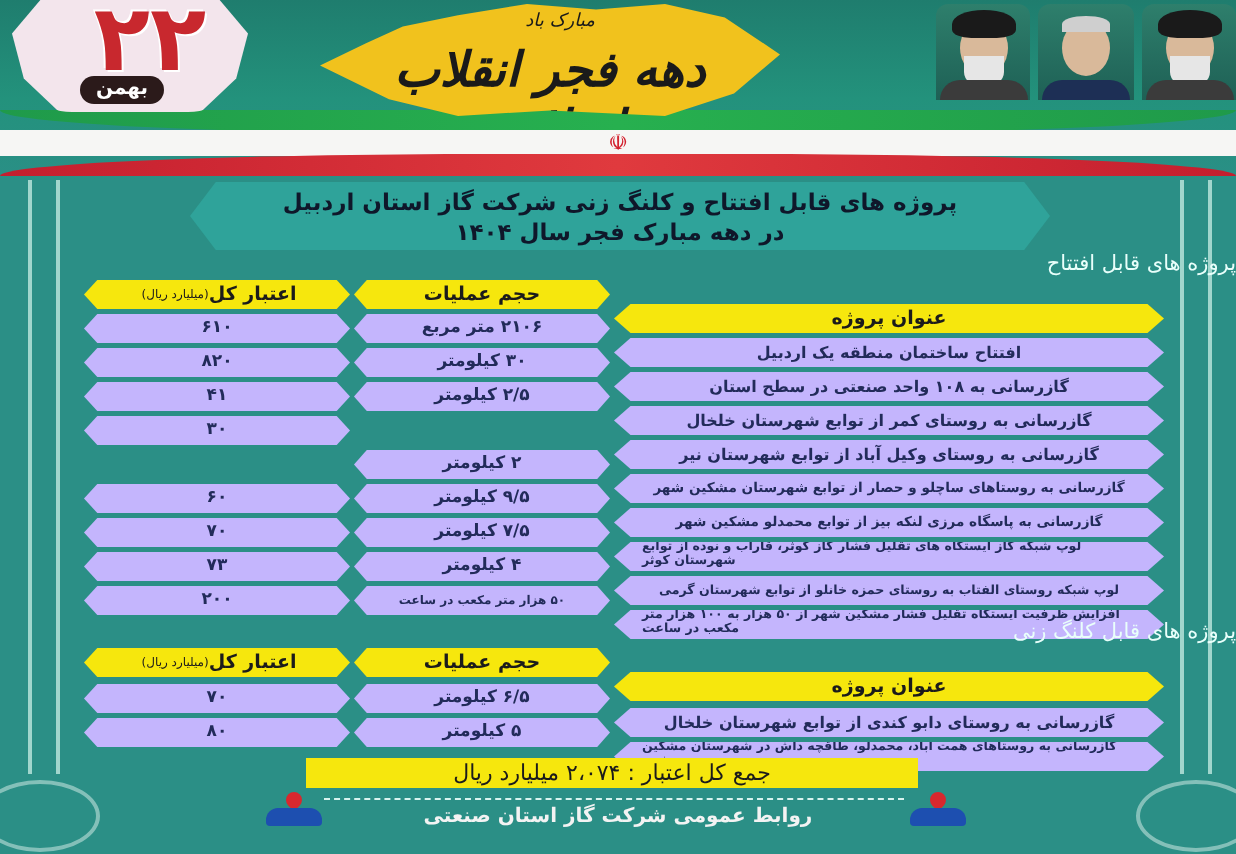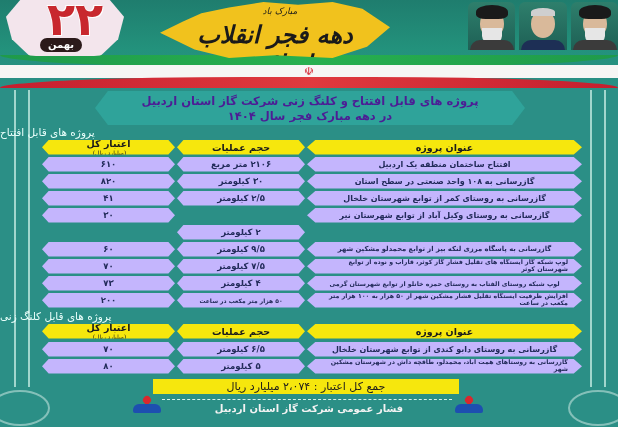--- a/index.html
+++ b/index.html
@@ -59,40 +59,40 @@
   .portrait.suit .hair { position:absolute; left: 12px; top: 6px; width: 24px; height: 8px; border-radius: 50% 50% 0 0; background:#cfcfcf; }
 
   
   .vline { position:absolute; top: 90px; bottom: 40px; width: 2px; background: #bfe7df; opacity: .8; }
 
   
   .title-box {
     position:absolute; left: 95px; top: 91px; width: 430px; height: 34px;
     background: #2fa39a;
     clip-path: polygon(3% 0,97% 0,100% 50%,97% 100%,3% 100%,0 50%);
-    text-align:center; color: #4c1d95; font-weight: bold;
+    text-align:center; color: #0f172a; font-weight: bold;
   }
   .title-box .l1 { font-size: 11.5px; line-height: 16px; margin-top: 2px; }
   .title-box .l2 { font-size: 11.5px; line-height: 15px; }
   .section-label {
-    position:absolute; left: 0; width: 618px; text-align:left;
+    position:absolute; left: 0; width: 618px; text-align:right;
     color: #e9fffb; font-size: 10.5px; letter-spacing: 1px; line-height: 12px;
   }
 
   
   .row { position:absolute; left: 42px; width: 540px; height: 14.5px; }
   .cell {
     position:absolute; top: 0; height: 100%;
-    display:flex; align-items:center; justify-content:center; text-align:right;
+    display:flex; align-items:center; justify-content:center; text-align:left;
     clip-path: polygon(5% 0,95% 0,100% 50%,95% 100%,5% 100%,0 50%);
-    font-weight:bold; color:#222b5a; overflow:hidden;flex-direction:column;
+    font-weight:bold; color:#222b5a; overflow:hidden;
   }
   .cell.w { background: #c4b5fd; }
   .cell.y { background: #f6e70d; color:#1b1b1b; }
-  .c-title { left: 265px; width: 275px; font-size: 8px; line-height: 7.5px; clip-path: polygon(3% 0,97% 0,100% 50%,97% 100%,3% 100%,0 50%); }
+  .c-title { left: 265px; width: 275px; font-size: 8px; line-height: 7.5px; clip-path: polygon(3% 0,97% 0,100% 50%,97% 100%,3% 100%,0 50%); margin-top: 12px; }
   .c-vol   { left: 135px; width: 128px; font-size: 8.5px; }
   .c-credit{ left: 0; width: 133px; font-size: 8.5px; }
   .hdr .c-title, .hdr .c-vol, .hdr .c-credit { font-size: 9.5px; }
   .hdr .c-credit .unit { font-size: 6px; font-weight: normal; margin-left: 2px; }
   .c-title.two { font-size: 6.3px; line-height: 6.8px; padding: 0 14px; }
 
   
   .total {
     position:absolute; left: 153px; top: 379px; width: 306px; height: 15px;
     background: #f6e70d; color:#1b1b1b; font-weight: normal; font-size: 11px; line-height: 15px; text-align:center;
@@ -179,20 +179,21 @@
 <div class="row" style="top:191px">
   <div class="cell w c-title" dir="rtl">گازرسانی به روستای کمر از توابع شهرستان خلخال</div>
   <div class="cell w c-vol" dir="rtl">۲/۵ کیلومتر</div>
   <div class="cell w c-credit">۴۱</div>
 </div>
 <div class="row" style="top:208px">
   <div class="cell w c-title" dir="rtl">گازرسانی به روستای وکیل آباد از توابع شهرستان نیر</div>
   <div class="cell w c-credit">۳۰</div>
 </div>
 <div class="row" style="top:225px">
+  <div class="cell w c-title" dir="rtl" style="font-size:6.8px">گازرسانی به روستاهای ساچلو و حصار از توابع شهرستان مشکین شهر</div>
   <div class="cell w c-vol" dir="rtl">۲ کیلومتر</div>
 </div>
 <div class="row" style="top:242px">
   <div class="cell w c-title" dir="rtl" style="font-size:6.8px">گازرسانی به پاسگاه مرزی لنکه بیز از توابع محمدلو مشکین شهر</div>
   <div class="cell w c-vol" dir="rtl">۹/۵ کیلومتر</div>
   <div class="cell w c-credit">۶۰</div>
 </div>
 <div class="row" style="top:259px">
   <div class="cell w c-title two" dir="rtl">لوپ شبکه گاز ایستگاه های تقلیل فشار گاز کوثر، قاراب و نوده از توابع شهرستان کوثر</div>
   <div class="cell w c-vol" dir="rtl">۷/۵ کیلومتر</div>
@@ -234,16 +235,16 @@
 <div class="dash"></div>
 
 <div class="logo" style="left:133px">
     <div class="flame"></div>
     <div class="base"></div>
   </div>
 <div class="logo" style="left:455px">
     <div class="flame"></div>
     <div class="base"></div>
   </div>
-<div class="footer-text" dir="rtl">فشار عمومی شرکت گاز استان اردبیل</div>
+<div class="footer-text" dir="rtl">روابط عمومی شرکت گاز استان صنعتی</div>
 
 <div class="swirl" style="left:-10px"></div>
 <div class="swirl" style="left:568px"></div>
 
 </body></html>

